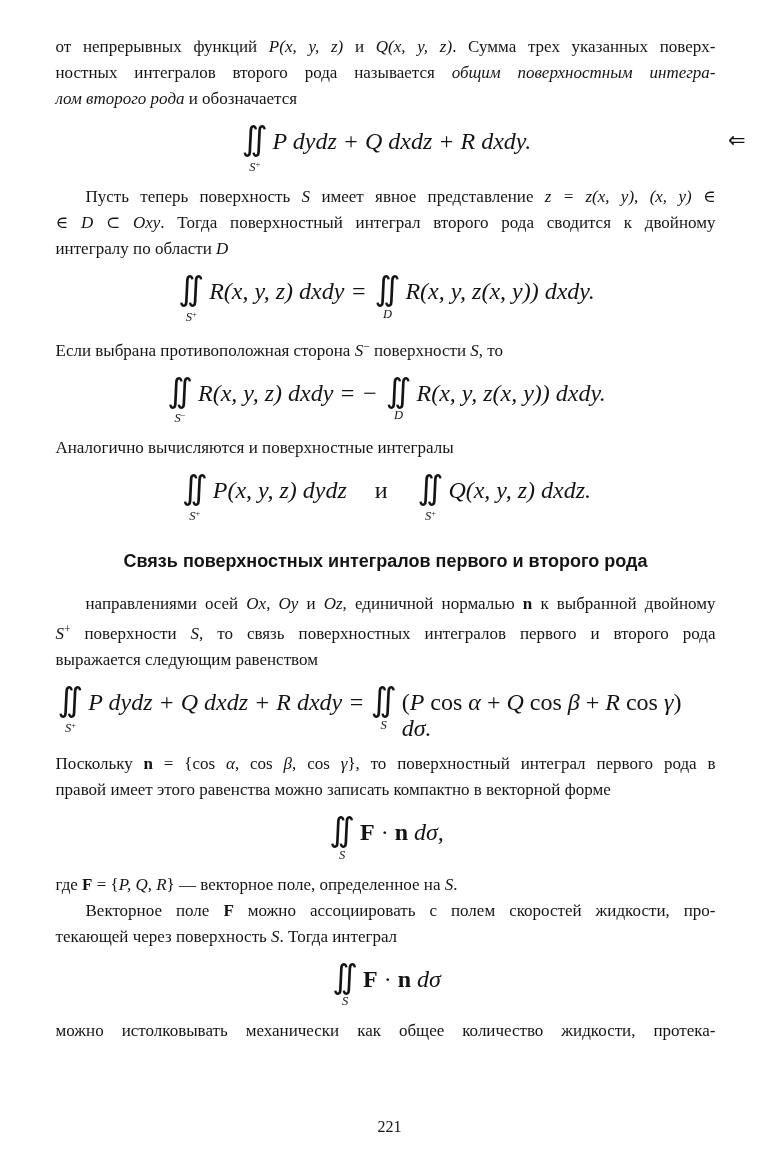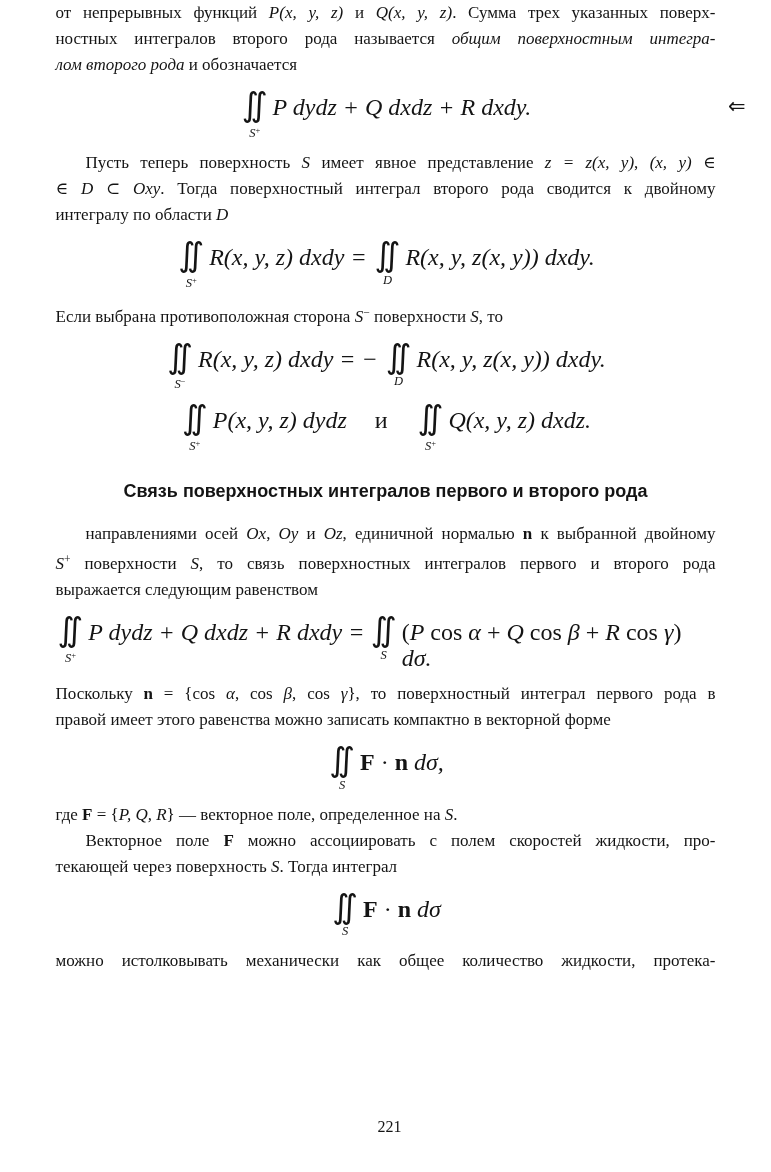--- a/index.html
+++ b/index.html
@@ -4,20 +4,21 @@
 <style>
   html, body { margin: 0; padding: 0; background: #e8e8e8; }
   .page {
     position: relative;
     width: 771px;
     height: 1172px;
     margin: 0 auto;
     background: #ffffff;
     overflow: hidden;
     box-sizing: border-box;
+    padding-top: 34px;
     color: #141414;
   }
   .content {
     width: 660px;
     margin: 0 auto;
     font-family: "Liberation Serif", "DejaVu Serif", serif;
     font-size: 17px;
     line-height: 26px;
   }
   .para { margin: 0; }
@@ -144,20 +145,23 @@
         </span>
         <span class="f-body"><span class="s-i">R(x, y, z) dxdy = − </span></span>
         <span class="int">
           <span class="int-sym">∫∫</span>
           <span class="int-sub"><span class="s-i">D</span></span>
         </span>
         <span class="f-body"><span class="s-i">R(x, y, z(x, y)) dxdy.</span></span>
       </div>
     </div>
 
+    <div class="para">
+        <div class="tline last"><span class="s-n">Аналогично вычисляются и поверхностные интегралы</span></div>
+      </div>
 
     <div class="formula">
       <div class="f-row">
         <span class="int">
           <span class="int-sym">∫∫</span>
           <span class="int-sub"><span class="s-i">S</span><span class="s-sup">+</span></span>
         </span>
         <span class="f-body"><span class="s-i">P(x, y, z) dydz</span></span>
         <span class="f-mid"><span class="s-n">и</span></span>
         <span class="int">

